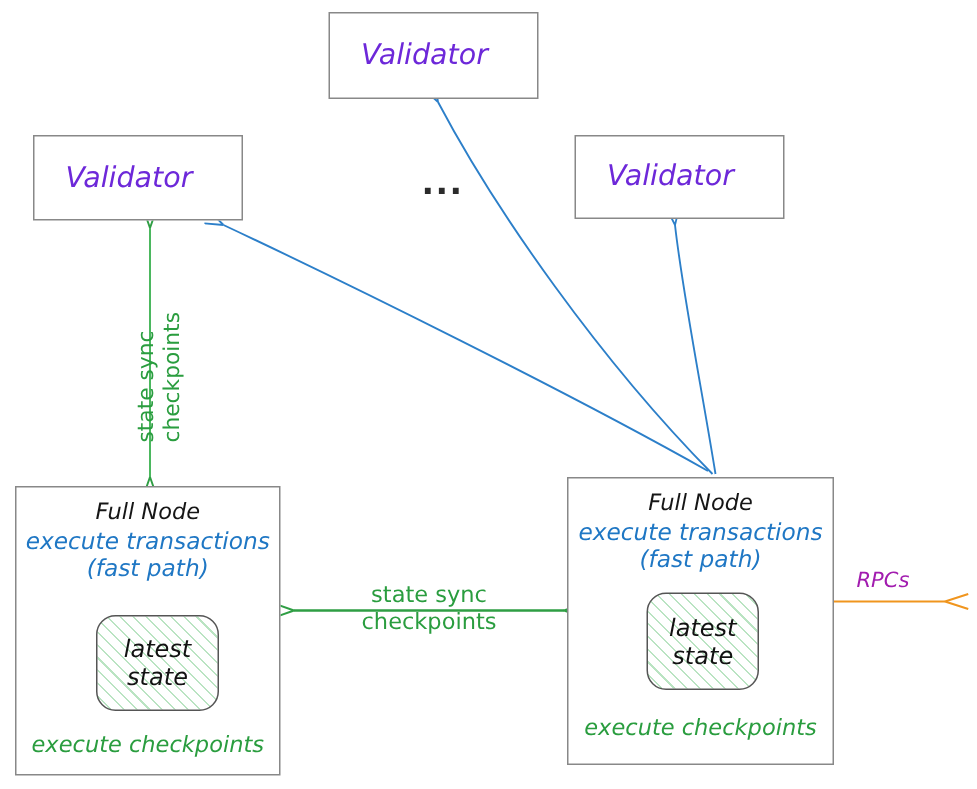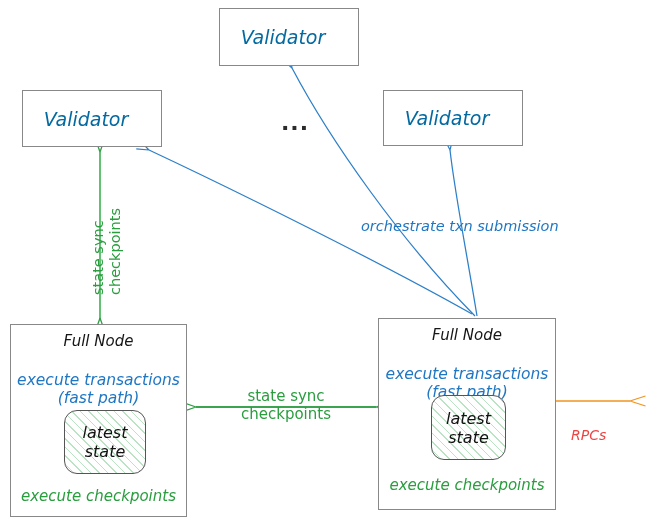--- a/index.html
+++ b/index.html
@@ -4,44 +4,44 @@
 <style>
   html,body{margin:0;padding:0;background:#ffffff;}
   body{width:651px;height:526px;position:relative;overflow:hidden;
        font-family:"DejaVu Sans",sans-serif;}
   #canvas{position:absolute;inset:0;width:651px;height:526px;}
   svg.layer{position:absolute;left:0;top:0;width:651px;height:526px;pointer-events:none;}
 
   .node-box{position:absolute;box-sizing:border-box;background:#ffffff;
             border:1.6px solid #888888;}
   .box-title{position:absolute;left:0;right:12px;text-align:center;
-             color:#0369a1;font-style:italic;font-family:"DejaVu Sans",sans-serif;}
+             color:#6d28d9;font-style:italic;font-family:"DejaVu Sans",sans-serif;}
   .validator .box-title{font-size:19px;top:50%;transform:translateY(-50%);line-height:1;}
 
   .fn-title{font-size:15px;color:#161616;text-align:center;font-style:italic;
             margin-top:8px;line-height:1.1;}
   .fn-blue{font-size:15.5px;color:#1f77c4;text-align:center;line-height:1.18;
-           margin-top:21px;font-style:italic;}
+           margin-top:2px;font-style:italic;}
   .fn-green{font-size:15px;color:#2a9d3f;text-align:center;font-style:italic;
             position:absolute;left:0;right:0;}
 
   .state-box{position:absolute;box-sizing:border-box;border:1.6px solid #555555;
              border-radius:13px;overflow:hidden;
              background-color:#ffffff;
              background-image:repeating-linear-gradient(45deg,
                  rgba(90,190,110,0.42) 0px, rgba(90,190,110,0.42) 1px,
                  rgba(255,255,255,0) 1px, rgba(255,255,255,0) 6px);}
   .state-box span{position:absolute;left:0;right:0;top:50%;
                   transform:translateY(-50%);text-align:center;
                   font-size:16px;color:#121212;line-height:1.2;font-style:italic;}
 
   .lbl{position:absolute;white-space:pre;font-style:italic;}
   .lbl-blue{color:#1f77c4;font-size:14.5px;}
   .lbl-green{color:#2a9d3f;font-size:15px;text-align:center;line-height:1.2;}
-  .lbl-orange{color:#ef4444;font-size:14px;margin-top:48px;}
+  .lbl-orange{color:#a21caf;font-size:14px;}
   .lbl-vert{color:#2a9d3f;font-size:14.5px;line-height:1.15;
             transform-origin:0 0;transform:rotate(-90deg);white-space:pre;}
   .ellipsis{position:absolute;color:#2b2b2b;font-size:22px;letter-spacing:1px;
             font-weight:bold;line-height:1;}
 </style>
 </head>
 <body>
 
 <div id="canvas">
 
@@ -92,21 +92,20 @@
   <div class="node-box validator" style="left:22px;top:90px;width:140px;height:57px;">
     <div class="box-title">Validator</div>
   </div>
 
   <div class="node-box validator" style="left:383px;top:90px;width:140px;height:56px;">
     <div class="box-title">Validator</div>
   </div>
 
   <div class="ellipsis" style="left:281px;top:112px;">...</div>
 
-  <div class="lbl lbl-blue" style="left:361px;top:218px;">orchestrate txn submission</div>
 
   <div style="position:absolute;left:90px;top:295px;">
     <div class="lbl-vert" style="position:absolute;left:0;top:0;">state sync</div>
     <div class="lbl-vert" style="position:absolute;left:17px;top:0;">checkpoints</div>
   </div>
 
   <div class="node-box" style="left:10px;top:324px;width:177px;height:193px;">
     <div class="fn-title">Full Node</div>
     <div class="fn-blue">execute transactions</div>
     <div class="fn-blue" style="margin-top:0;">(fast path)</div>

